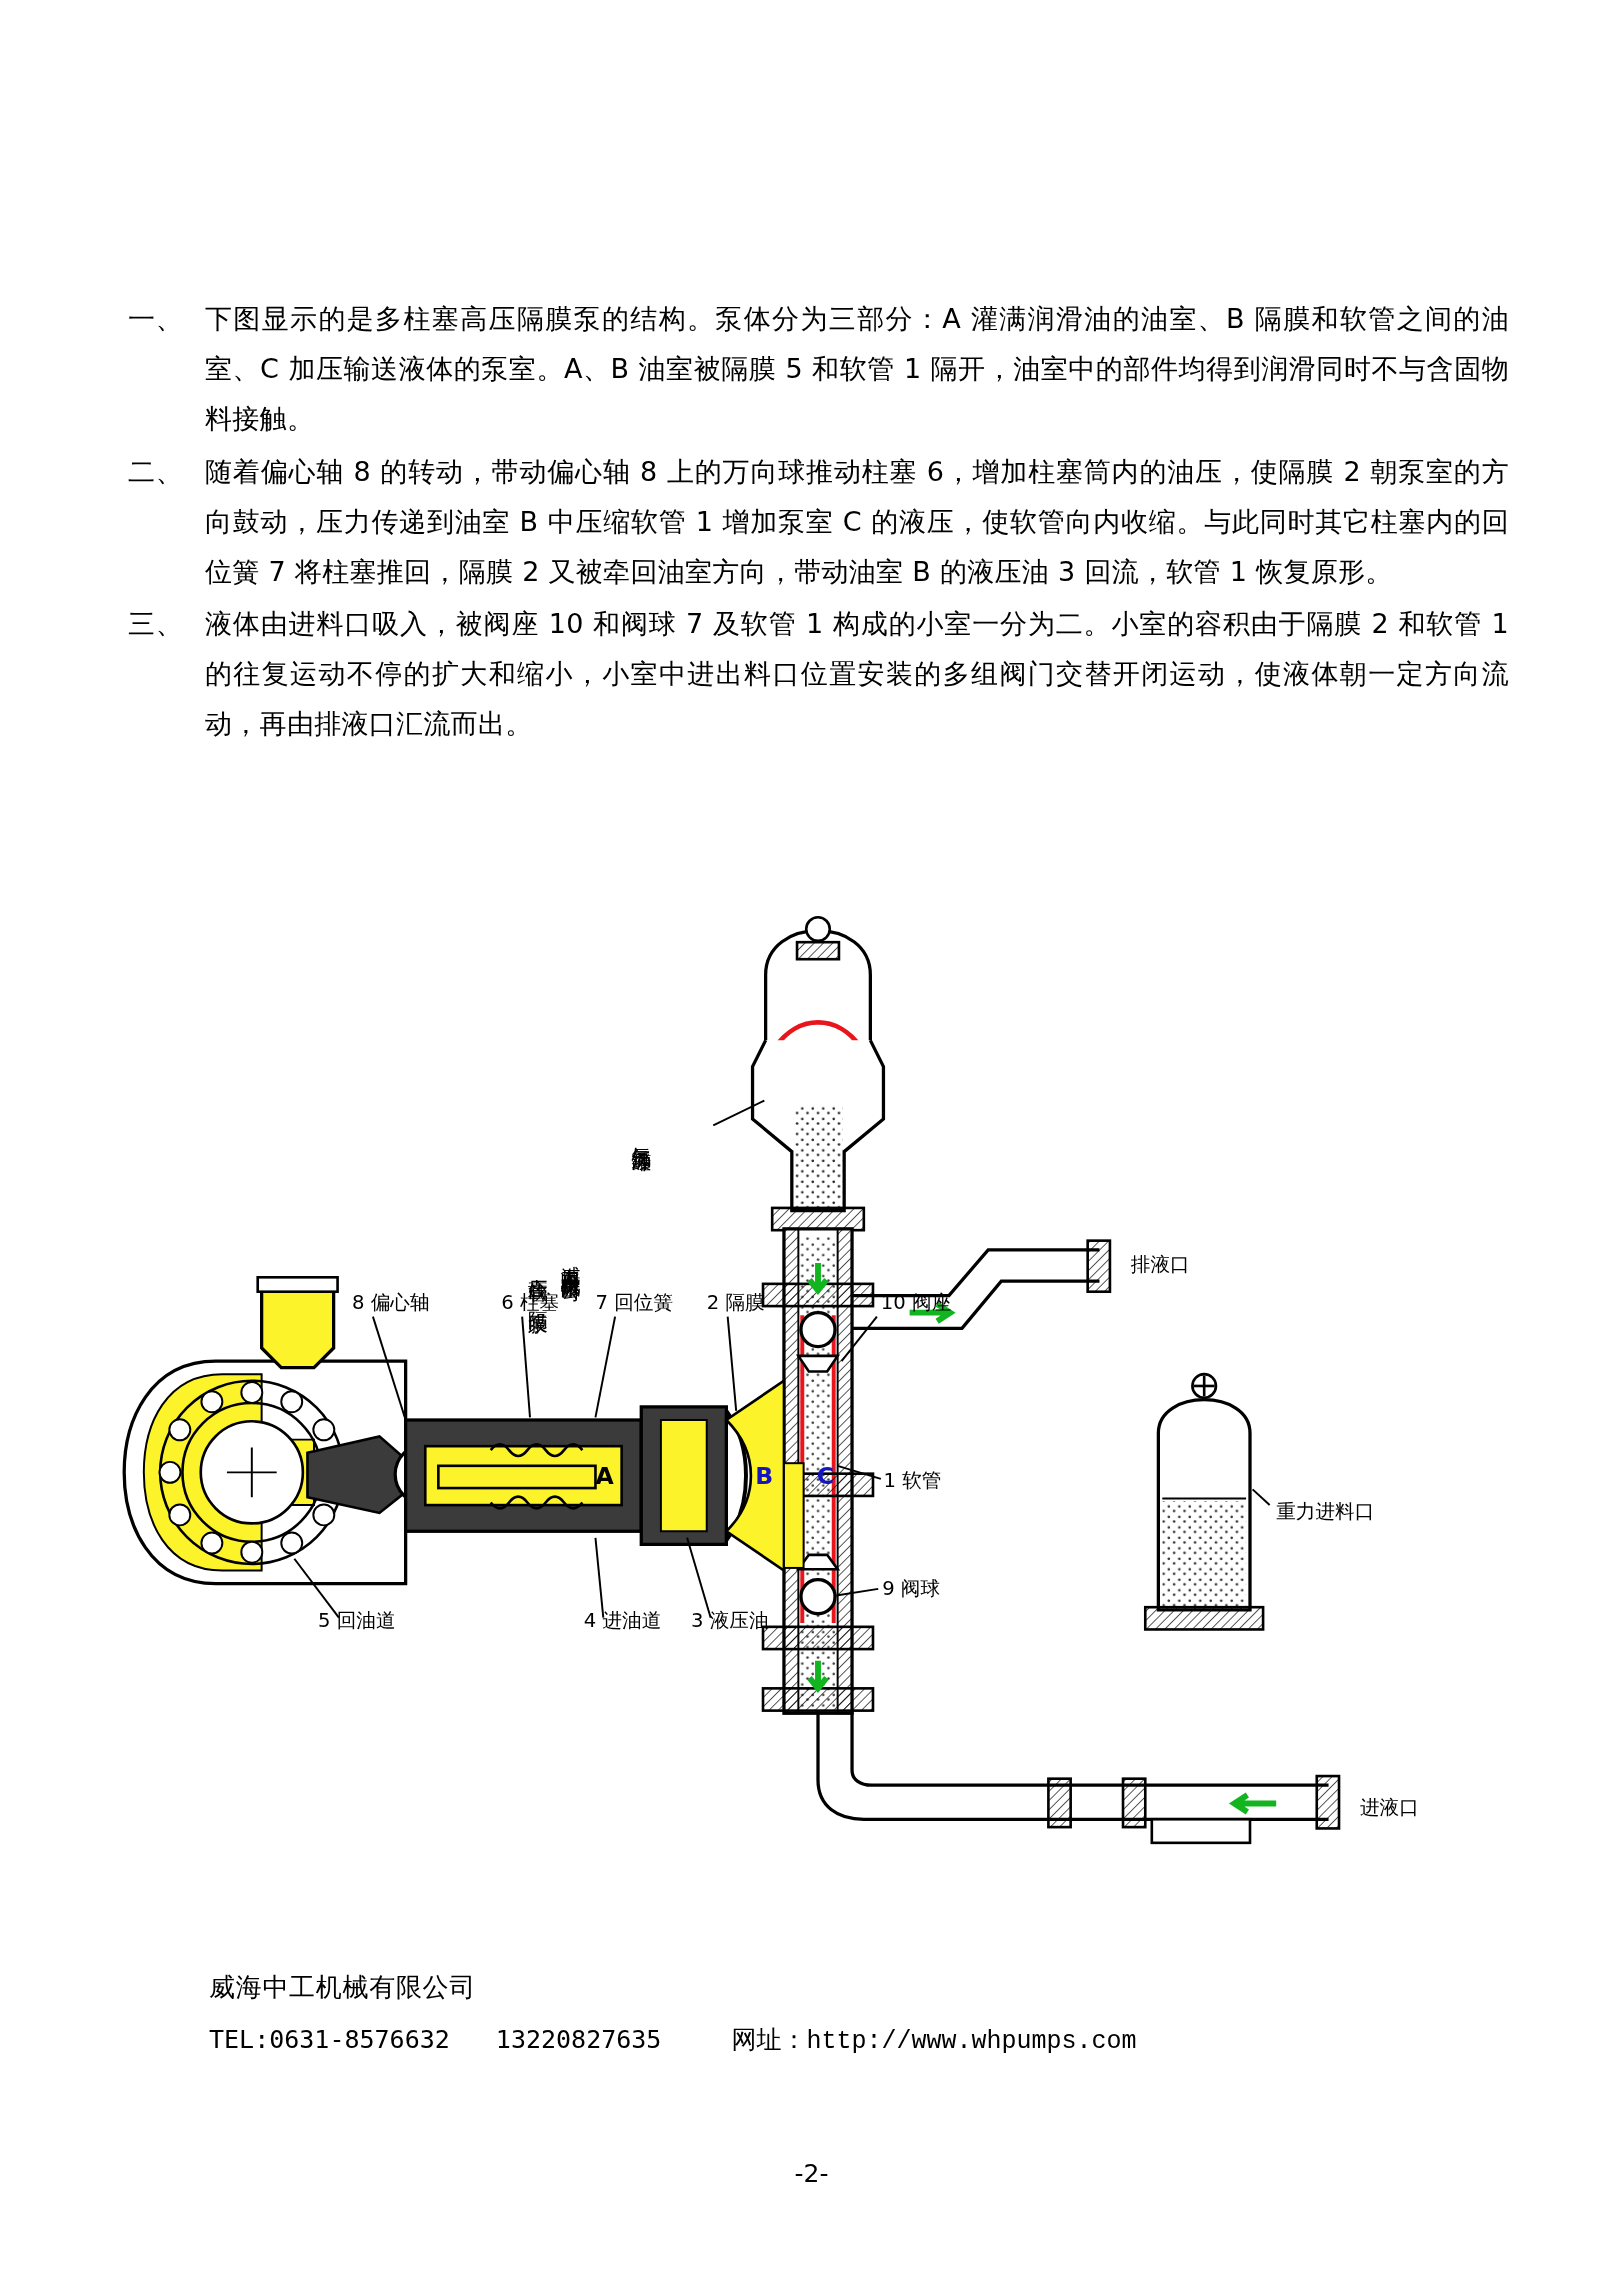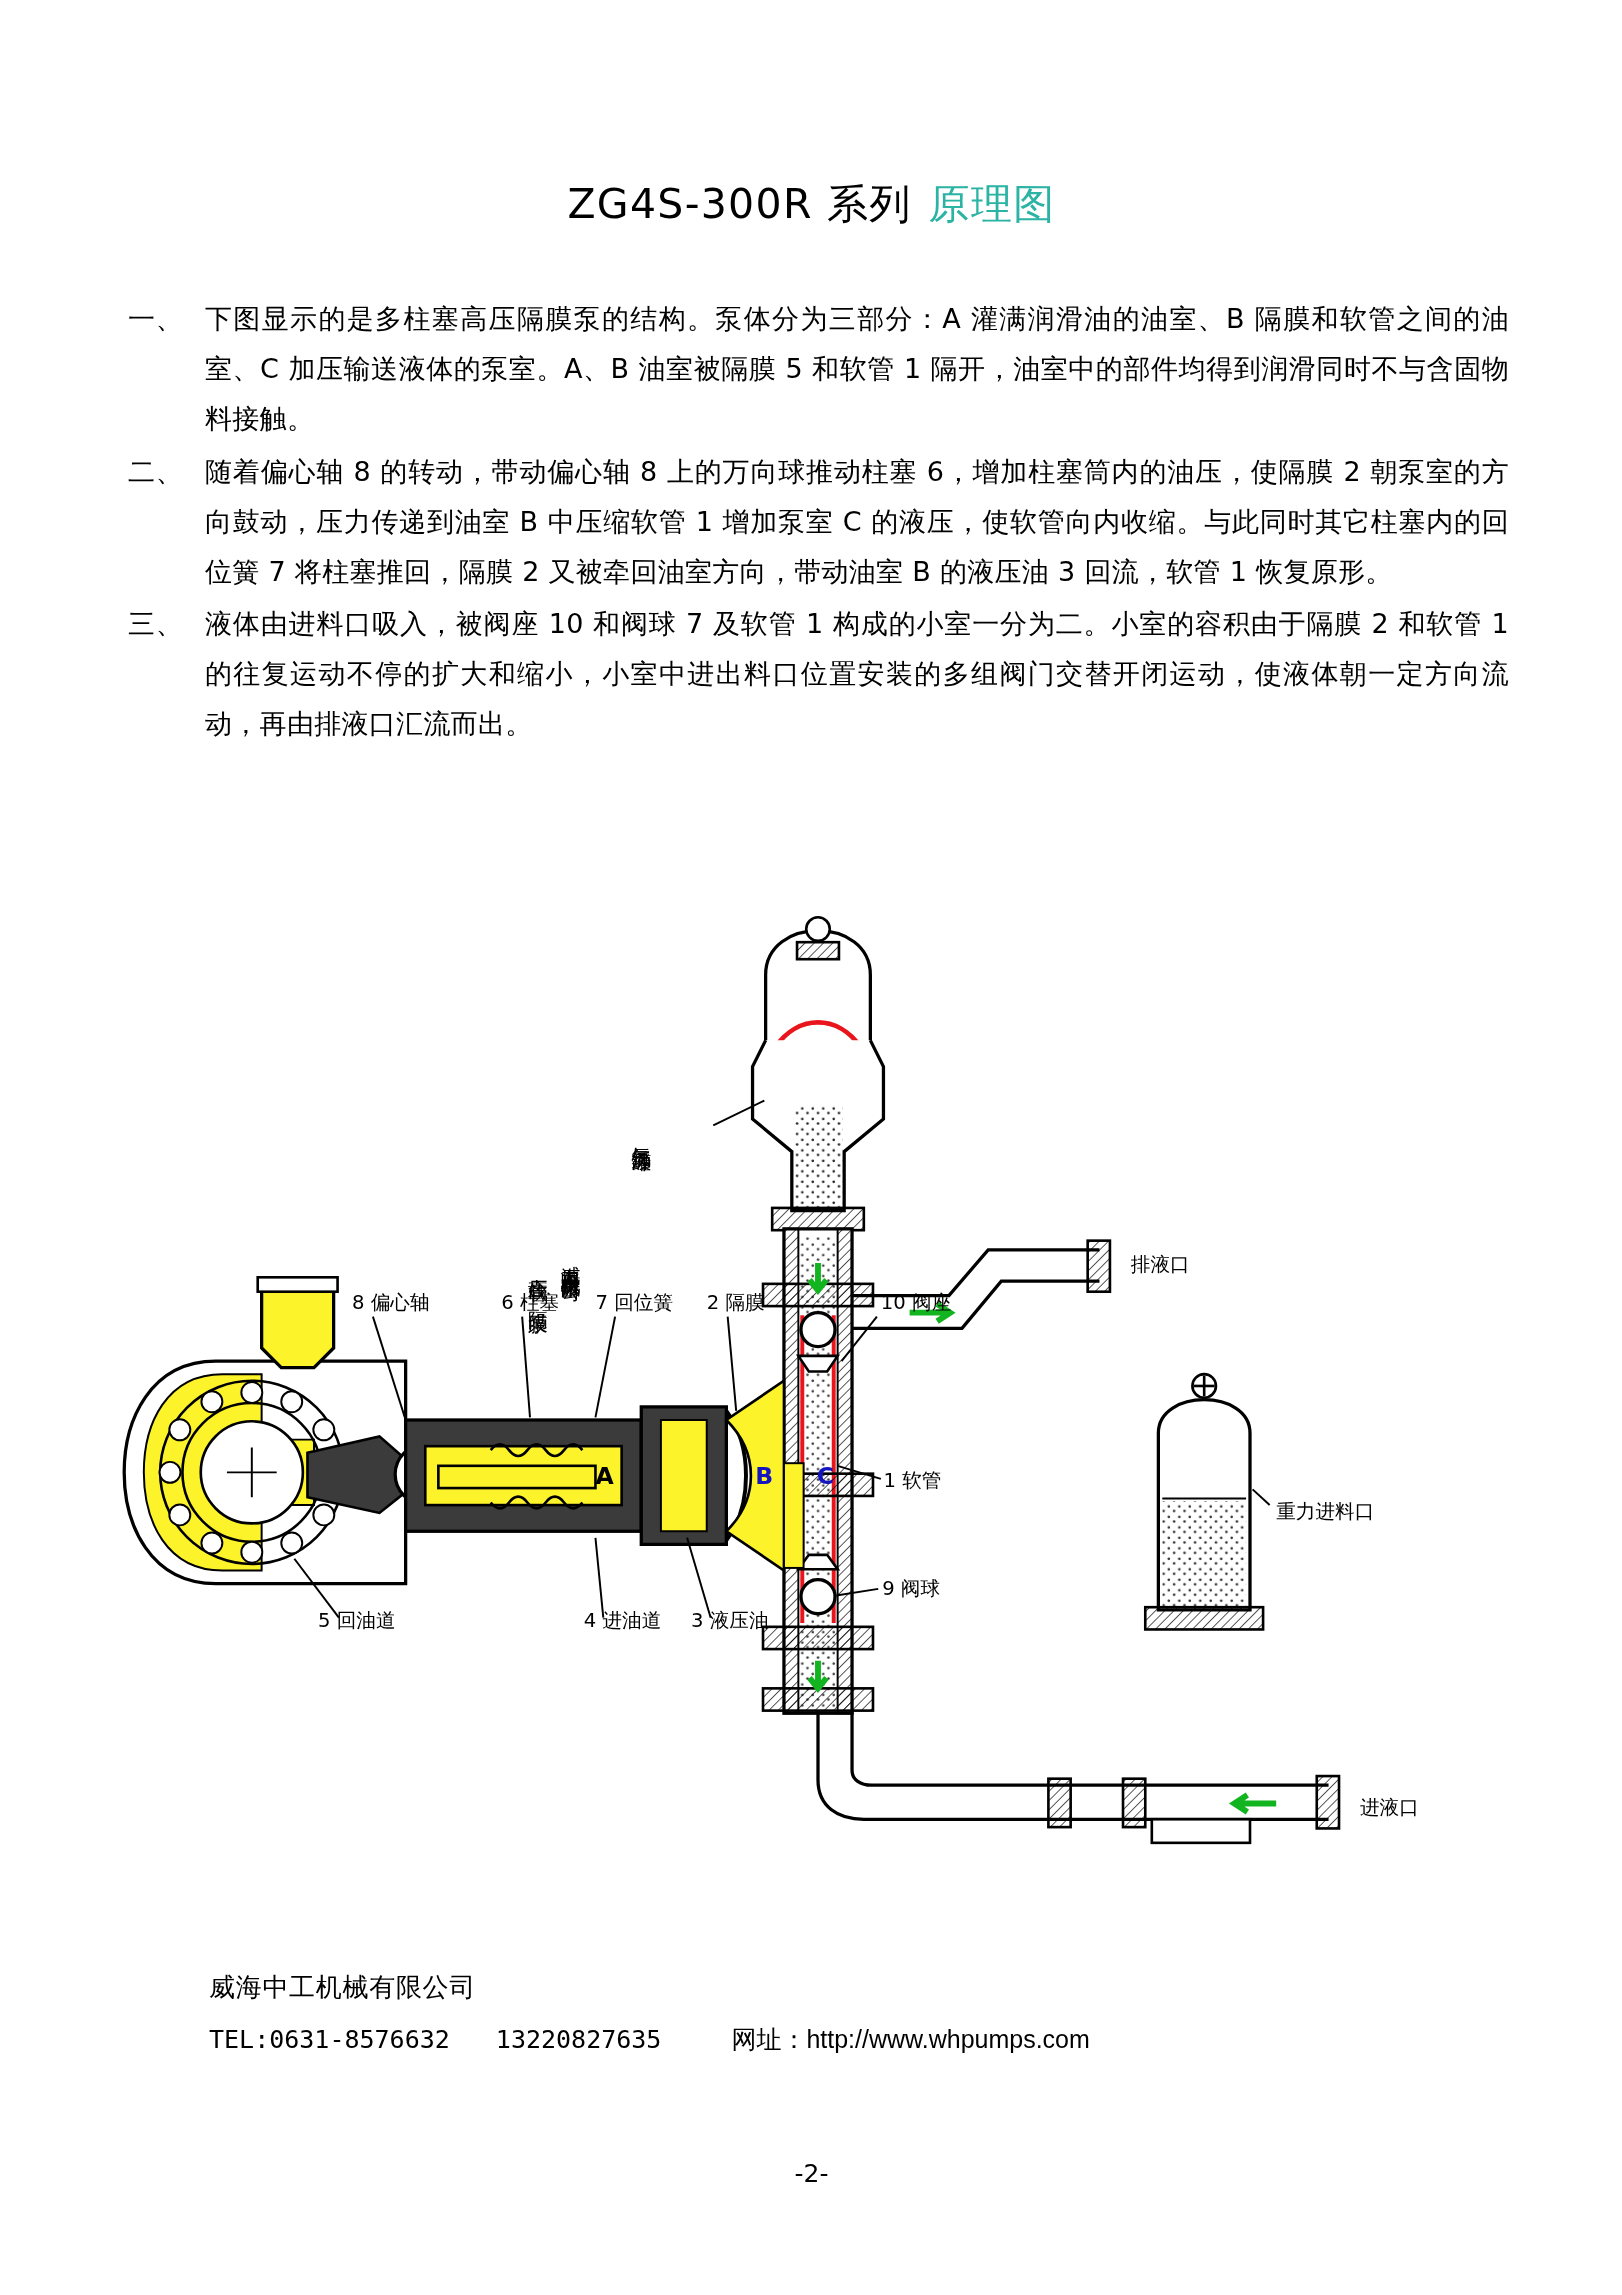--- a/index.html
+++ b/index.html
@@ -73,40 +73,37 @@
     margin-bottom:18.3px;
   }
   .contact{
     font-family:"DejaVu Sans Mono", monospace;
     font-size:25px;
     white-space:nowrap;
   }
   .contact .tel{ margin-right:46px; }
   .contact .mobile{ margin-right:70px; }
   .contact .web{ font-family:"Liberation Sans", sans-serif;margin-top:24px; }
-  .contact .url{ font-family:Liberation Sans, sans-serif; }
+  .contact .url{ font-family:Liberation Mono, monospace; }
 
   .pagenum{
     position:absolute;
     top:2159px; left:0; width:1623px;
     text-align:center;
     font-size:25px;
     font-family:"DejaVu Sans", sans-serif;
   }
   .cjk{ font-family:"DejaVu Sans","Liberation Sans",sans-serif; }
   text{ font-family:"DejaVu Sans","Liberation Sans",sans-serif; }
 </style>
 </head>
 <body>
 
 <div class="page">
 
-  <div class="title-row">
-    <span class="title-main">ZG4S-300R  系列</span><span class="title-sub cjk">原理图</span>
-  </div>
 
   <div class="body-block">
 
     <div class="para">
       <div class="num cjk">一、</div>
       <div class="txt cjk">下图显示的是多柱塞高压隔膜泵的结构。泵体分为三部分：A 灌满润滑油的油室、B 隔膜和软管之间的油室、C 加压输送液体的泵室。A、B 油室被隔膜 5 和软管 1 隔开，油室中的部件均得到润滑同时不与含固物料接触。</div>
     </div>
 
     <div class="para">
       <div class="num cjk">二、</div>

